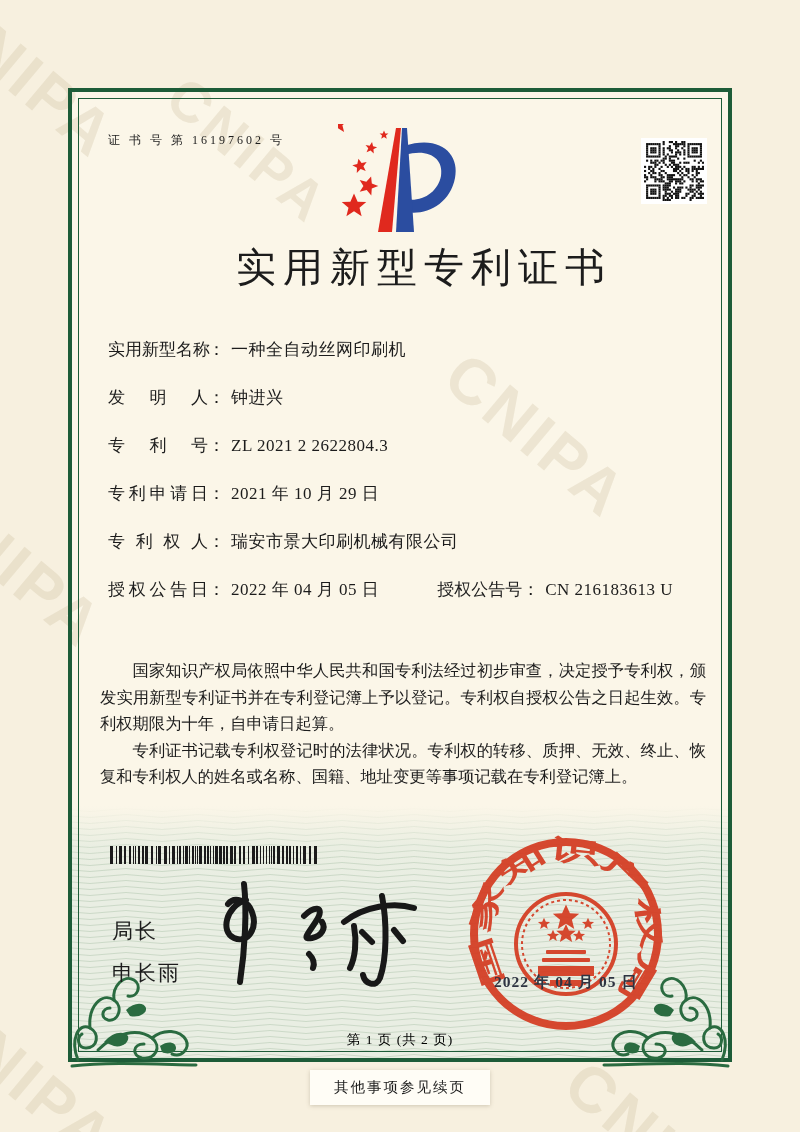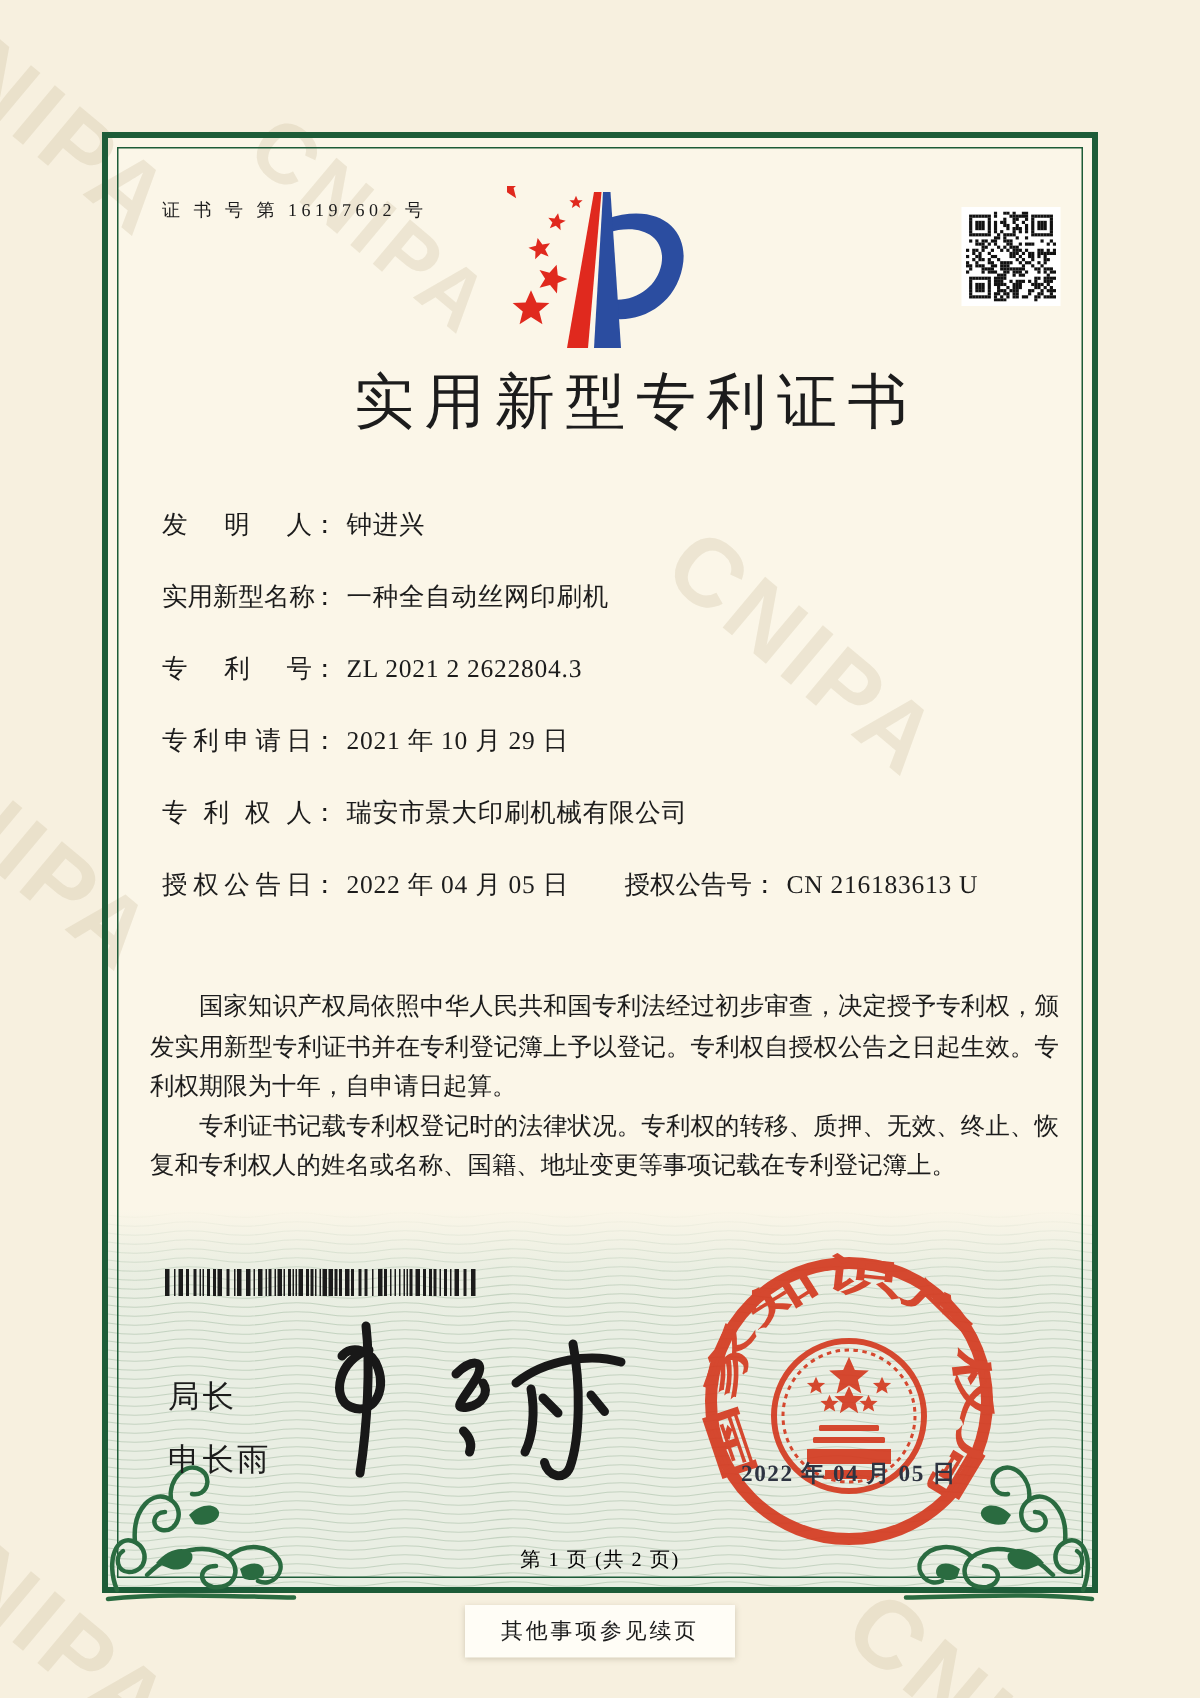--- a/index.html
+++ b/index.html
@@ -26,21 +26,21 @@
   .certno{position:absolute;left:108px;top:132px;font-size:12px;letter-spacing:3px;}
   .logo{position:absolute;left:338px;top:124px;}
   .qr{position:absolute;left:641px;top:138px;width:66px;height:66px;background:#fff;padding:3px;box-sizing:border-box;}
   .title{position:absolute;left:0;top:240px;width:100%;text-align:center;
          font-size:40px;font-weight:normal;letter-spacing:7px;padding-left:24px;}
   .fields{position:absolute;left:108px;top:338px;right:96px;font-size:17px;}
   .frow{height:23px;margin-bottom:25px;white-space:nowrap;}
   .flabel{display:inline-block;width:100px;text-align:justify;text-align-last:justify;vertical-align:bottom;}
   .fcolon{margin-right:6px;}
   .fval{letter-spacing:.5px;}
-  .glabel2{margin-left:37px;}
+  .glabel2{margin-left:58px;}
   .paras{position:absolute;left:100px;right:94px;top:658px;font-size:16.3px;line-height:1.63;
          text-align:justify;}
   .paras p{margin:0;text-indent:2em;}
   .barcode{position:absolute;left:110px;top:846px;}
   .signer{position:absolute;left:112px;top:910px;font-size:21px;line-height:2.0;letter-spacing:2px;}
   .signature{position:absolute;left:212px;top:878px;}
   .seal{position:absolute;left:452px;top:824px;width:228px;height:220px;}
   .seal-date{position:absolute;left:452px;top:972px;width:228px;text-align:center;
              font-size:15.5px;letter-spacing:1px;color:#2e3442;font-weight:bold;z-index:6;}
   .pagenum{position:absolute;left:0;top:1031px;width:100%;text-align:center;font-size:13.5px;letter-spacing:1px;color:#000000;}
@@ -543,24 +543,24 @@
         <rect x="7" y="24" width="1.02" height="1.02" fill="#111"></rect>
         <rect x="7" y="25" width="1.02" height="1.02" fill="#111"></rect>
         <rect x="7" y="26" width="1.02" height="1.02" fill="#111"></rect>
         <rect x="7" y="27" width="1.02" height="1.02" fill="#111"></rect>
       </svg>
 
     <div class="title">实用新型专利证书</div>
 
     <div class="fields">
       <div class="frow">
-        <span class="flabel">发明人</span><span class="fcolon">：</span><span class="fval">钟进兴</span>
+        <span class="flabel">实用新型名称</span><span class="fcolon">：</span><span class="fval">一种全自动丝网印刷机</span>
       </div>
       <div class="frow">
-        <span class="flabel">实用新型名称</span><span class="fcolon">：</span><span class="fval">一种全自动丝网印刷机</span>
+        <span class="flabel">发明人</span><span class="fcolon">：</span><span class="fval">钟进兴</span>
       </div>
       <div class="frow">
         <span class="flabel">专利号</span><span class="fcolon">：</span><span class="fval">ZL 2021 2 2622804.3</span>
       </div>
       <div class="frow">
         <span class="flabel">专利申请日</span><span class="fcolon">：</span><span class="fval">2021 年 10 月 29 日</span>
       </div>
       <div class="frow">
         <span class="flabel">专利权人</span><span class="fcolon">：</span><span class="fval">瑞安市景大印刷机械有限公司</span>
       </div>

